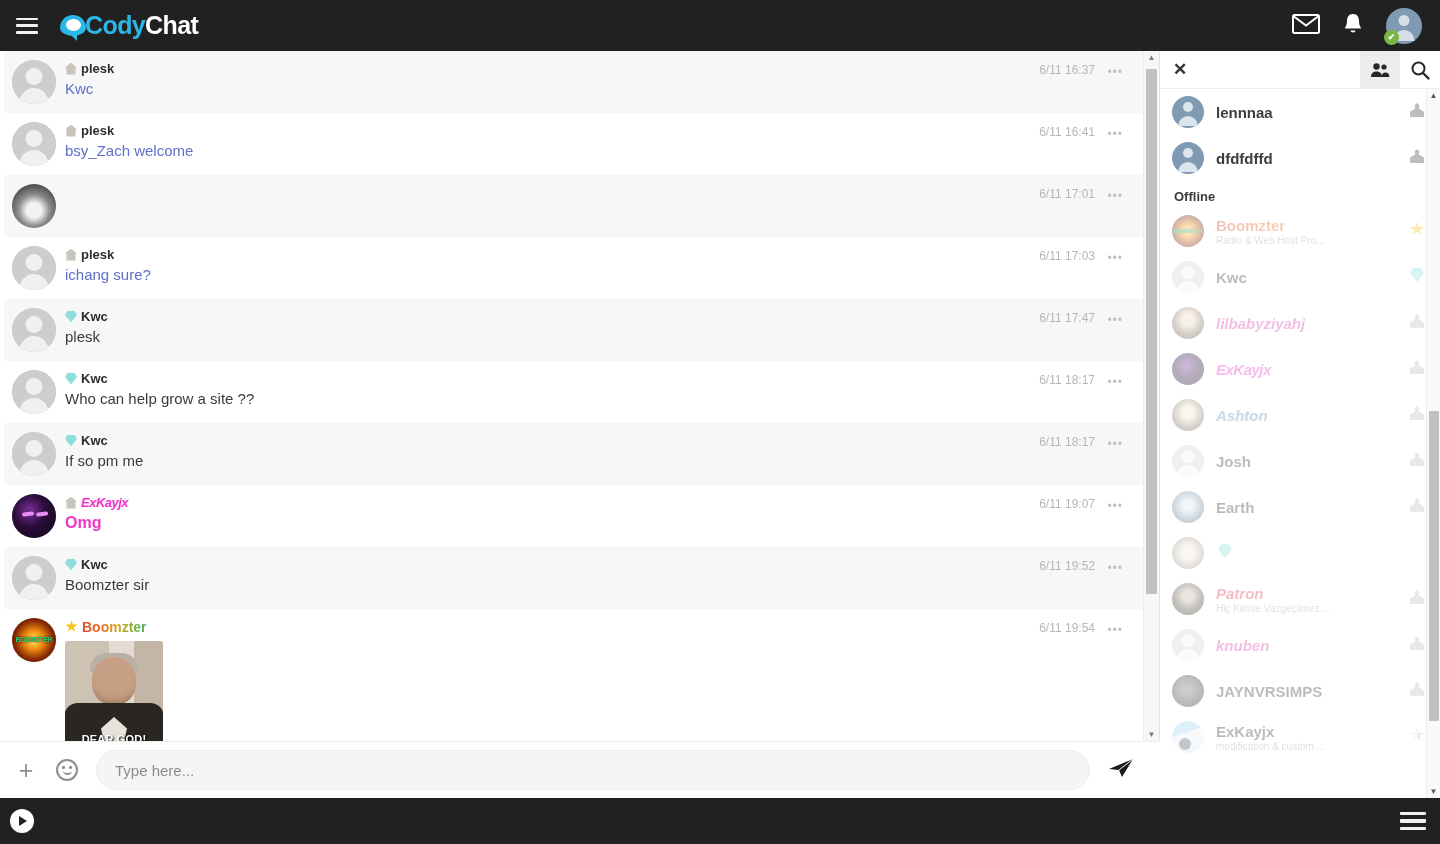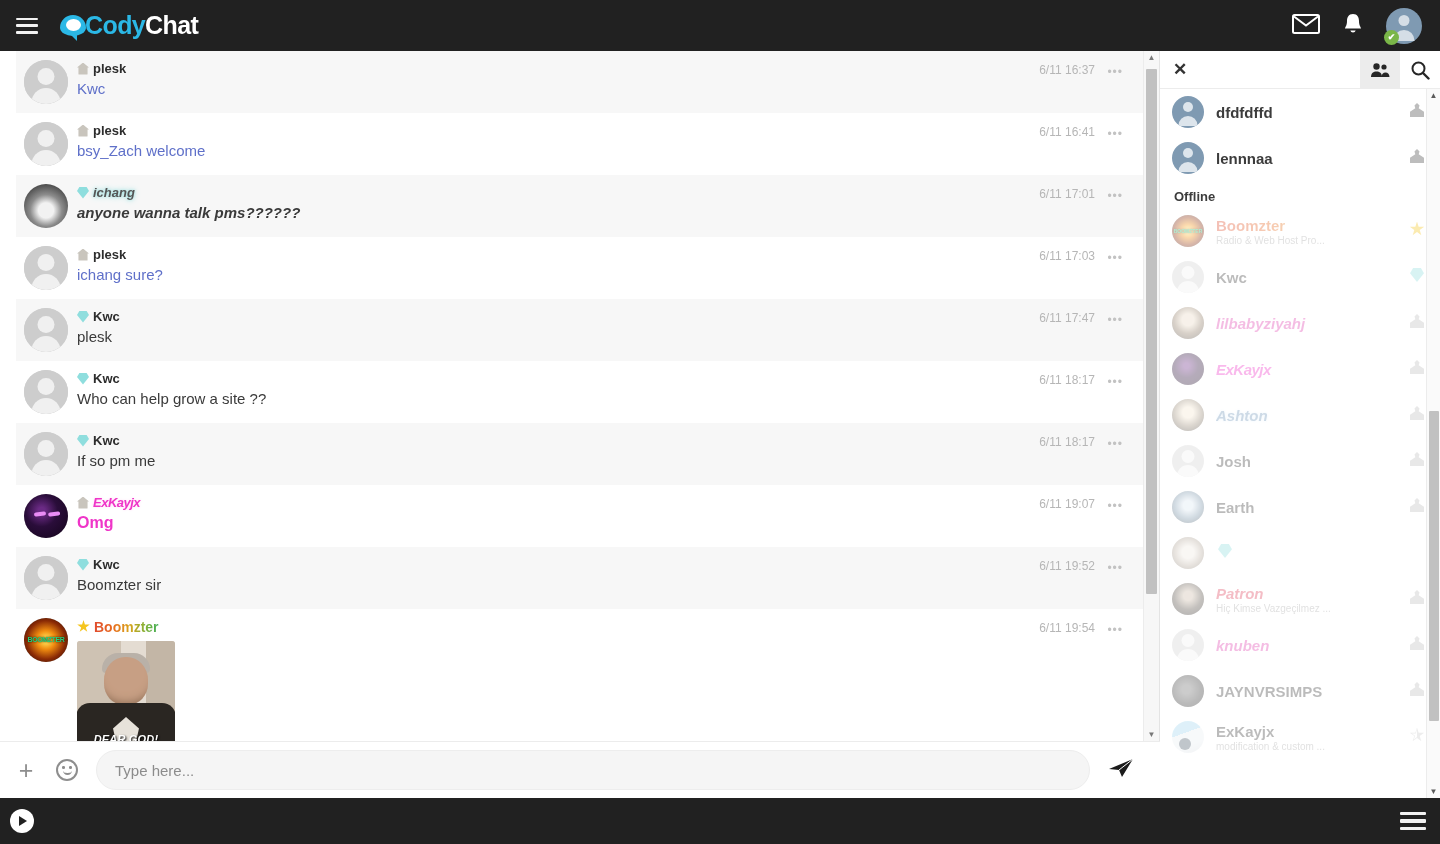--- a/index.html
+++ b/index.html
@@ -40,21 +40,21 @@
   .status-dot { position:absolute; bottom:-1px; left:-2px; width:15px; height:15px;
     border-radius:50%; background:#7ab648; display:flex; align-items:center; justify-content:center;
     color:#fff; font-size:9px; font-weight:bold; }
 
   
   .main { position: absolute; top: 51px; left: 0; width: 1440px; height: 747px; display: flex; }
 
   
   .chatpane { position: relative; width: 1160px; height: 747px; background: #fff;
      border-right: 1px solid #e4e4e4; }
-  .messages { position: absolute; top: 0; left: 16px; right: 0; height: 690px; overflow: hidden; }
+  .messages { position: absolute; top: 0; left: 4px; right: 0; height: 690px; overflow: hidden; }
   .msg { position: relative; display: flex; padding: 9px 0 9px 8px; min-height: 60px; }
   .msg.alt { background: #f7f7f7; }
   .msg.plain { background: #ffffff; }
   .msg-av { flex: 0 0 44px; width: 44px; height: 44px; border-radius: 50%; overflow: hidden;
     margin-right: 9px; position: relative; background: #cfcfcf; }
   .av-default { width:100%; height:100%; background:#cdcdcd; position:relative; }
   .av-default:before { content:""; position:absolute; top:8px; left:50%; transform:translateX(-50%);
     width:17px; height:17px; border-radius:50%; background:#f0f0f0; }
   .av-default:after { content:""; position:absolute; bottom:0; left:50%; transform:translateX(-50%);
     width:29px; height:16px; border-radius:15px 15px 0 0; background:#f0f0f0; }
@@ -84,21 +84,21 @@
     background: linear-gradient(90deg,#e04b2e 0%,#e86a1f 28%,#d9a41c 55%,#7fb23a 80%,#3fae5a 100%);
     -webkit-background-clip: text; background-clip: text; color: transparent; }
   .msg-text { font-size: 15px; color: #3a3a3a; margin-top: 2px; line-height: 20px; word-break: break-word; }
   .msg-text.blue { color: #5f70c9; }
   .msg-text.boldital { font-weight: bold; font-style: italic; color:#3a3a3a; font-size:15px;}
   .msg-text.magenta { color:#ef35c8; font-weight:bold; font-size:16px; }
   .msg-time { position:absolute; right: 64px; top: 12px; font-size: 12px; color:#b6b6b6; }
   .msg-dots { position:absolute; right: 36px; top: 14px; font-size: 12px; color:#c2c2c2;
     letter-spacing:1px; cursor:pointer; }
   .msg-img { margin-top: 6px; width: 98px; height: 110px; border-radius: 3px; position: relative;
-    overflow: hidden; background: linear-gradient(180deg,#d9cfc2 0%, #cfc3b4 40%, #b9ab9c 100%); cursor:pointer;font-style:italic;}
+    overflow: hidden; background: linear-gradient(180deg,#d9cfc2 0%, #cfc3b4 40%, #b9ab9c 100%); cursor:pointer;}
   .meme-wall { position:absolute; inset:0; background:
       linear-gradient(90deg, #cec2b3 0 45%, #e4dcd2 45% 70%, #c3b6a6 70% 100%);}
   .meme-head { position:absolute; top:16px; left:50%; transform:translateX(-50%);
     width:44px; height:48px; border-radius:48% 48% 45% 45%; background:#c79f84;
     box-shadow: inset 0 -10px 10px -8px #8a6a52; }
   .meme-hair { position:absolute; top:12px; left:50%; transform:translateX(-50%);
     width:48px; height:20px; border-radius:24px 24px 6px 6px; background:#b9b1a8; }
   .meme-suit { position:absolute; bottom:0; left:50%; transform:translateX(-50%);
     width:100px; height:48px; background:#2a2622; border-radius:14px 14px 0 0; }
   .meme-shirt { position:absolute; bottom:0; left:50%; transform:translateX(-50%);
@@ -271,27 +271,20 @@
               </div>
               <div class="msg-text blue">bsy_Zach welcome</div>
             </div>
             <span class="msg-time">6/11 16:41</span>
             <span class="msg-dots">•••</span>
           </div>
           <div class="msg alt">
             <div class="msg-av">
               <div class="av-ichang"></div>
             </div>
-            <div class="msg-body">
-              <div class="msg-head">
-                <span class="badge diamond cy"></span>
-                <span class="uname ichang">ichang</span>
-              </div>
-              <div class="msg-text boldital">anyone wanna talk pms??????</div>
-            </div>
             <span class="msg-time">6/11 17:01</span>
             <span class="msg-dots">•••</span>
           </div>
           <div class="msg plain">
             <div class="msg-av">
               <div class="av-default"></div>
             </div>
             <div class="msg-body">
               <div class="msg-head">
                 <span class="badge member"></span>
@@ -433,28 +426,28 @@
               <circle cx="8.5" cy="8.5" r="6" fill="none" stroke="#262626" stroke-width="2"></circle>
               <path d="M13 13 L18.5 18.5" stroke="#262626" stroke-width="2.4" stroke-linecap="round"></path>
             </svg>
         </span>
       </div>
 
       <div class="sb-list" id="userlist">
           <div class="u-row">
             <div class="u-av blue"></div>
             <div class="u-meta">
-              <div class="u-name bold">dfdfdffd</div>
+              <div class="u-name bold">lennnaa</div>
             </div>
             <span class="u-badge"><span class="b-person"></span></span>
           </div>
           <div class="u-row">
             <div class="u-av blue"></div>
             <div class="u-meta">
-              <div class="u-name bold">lennnaa</div>
+              <div class="u-name bold">dfdfdffd</div>
             </div>
             <span class="u-badge"><span class="b-person"></span></span>
           </div>
           <div class="sec-head">Offline</div>
           <div class="offline-group">
             <div class="u-row">
               <div class="u-av boom">
                 <span>BOOMZTER</span>
               </div>
               <div class="u-meta">

